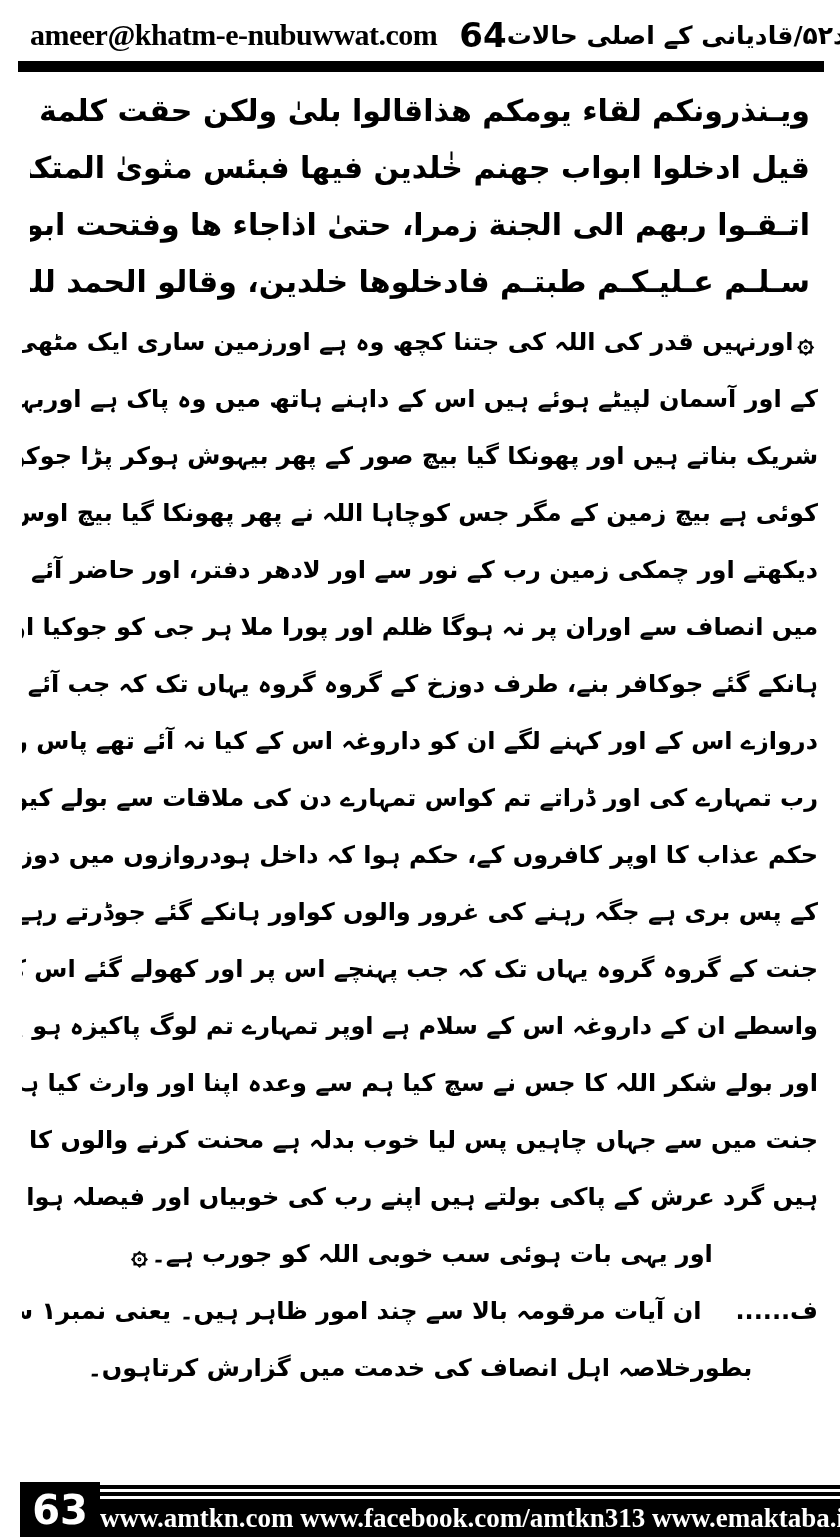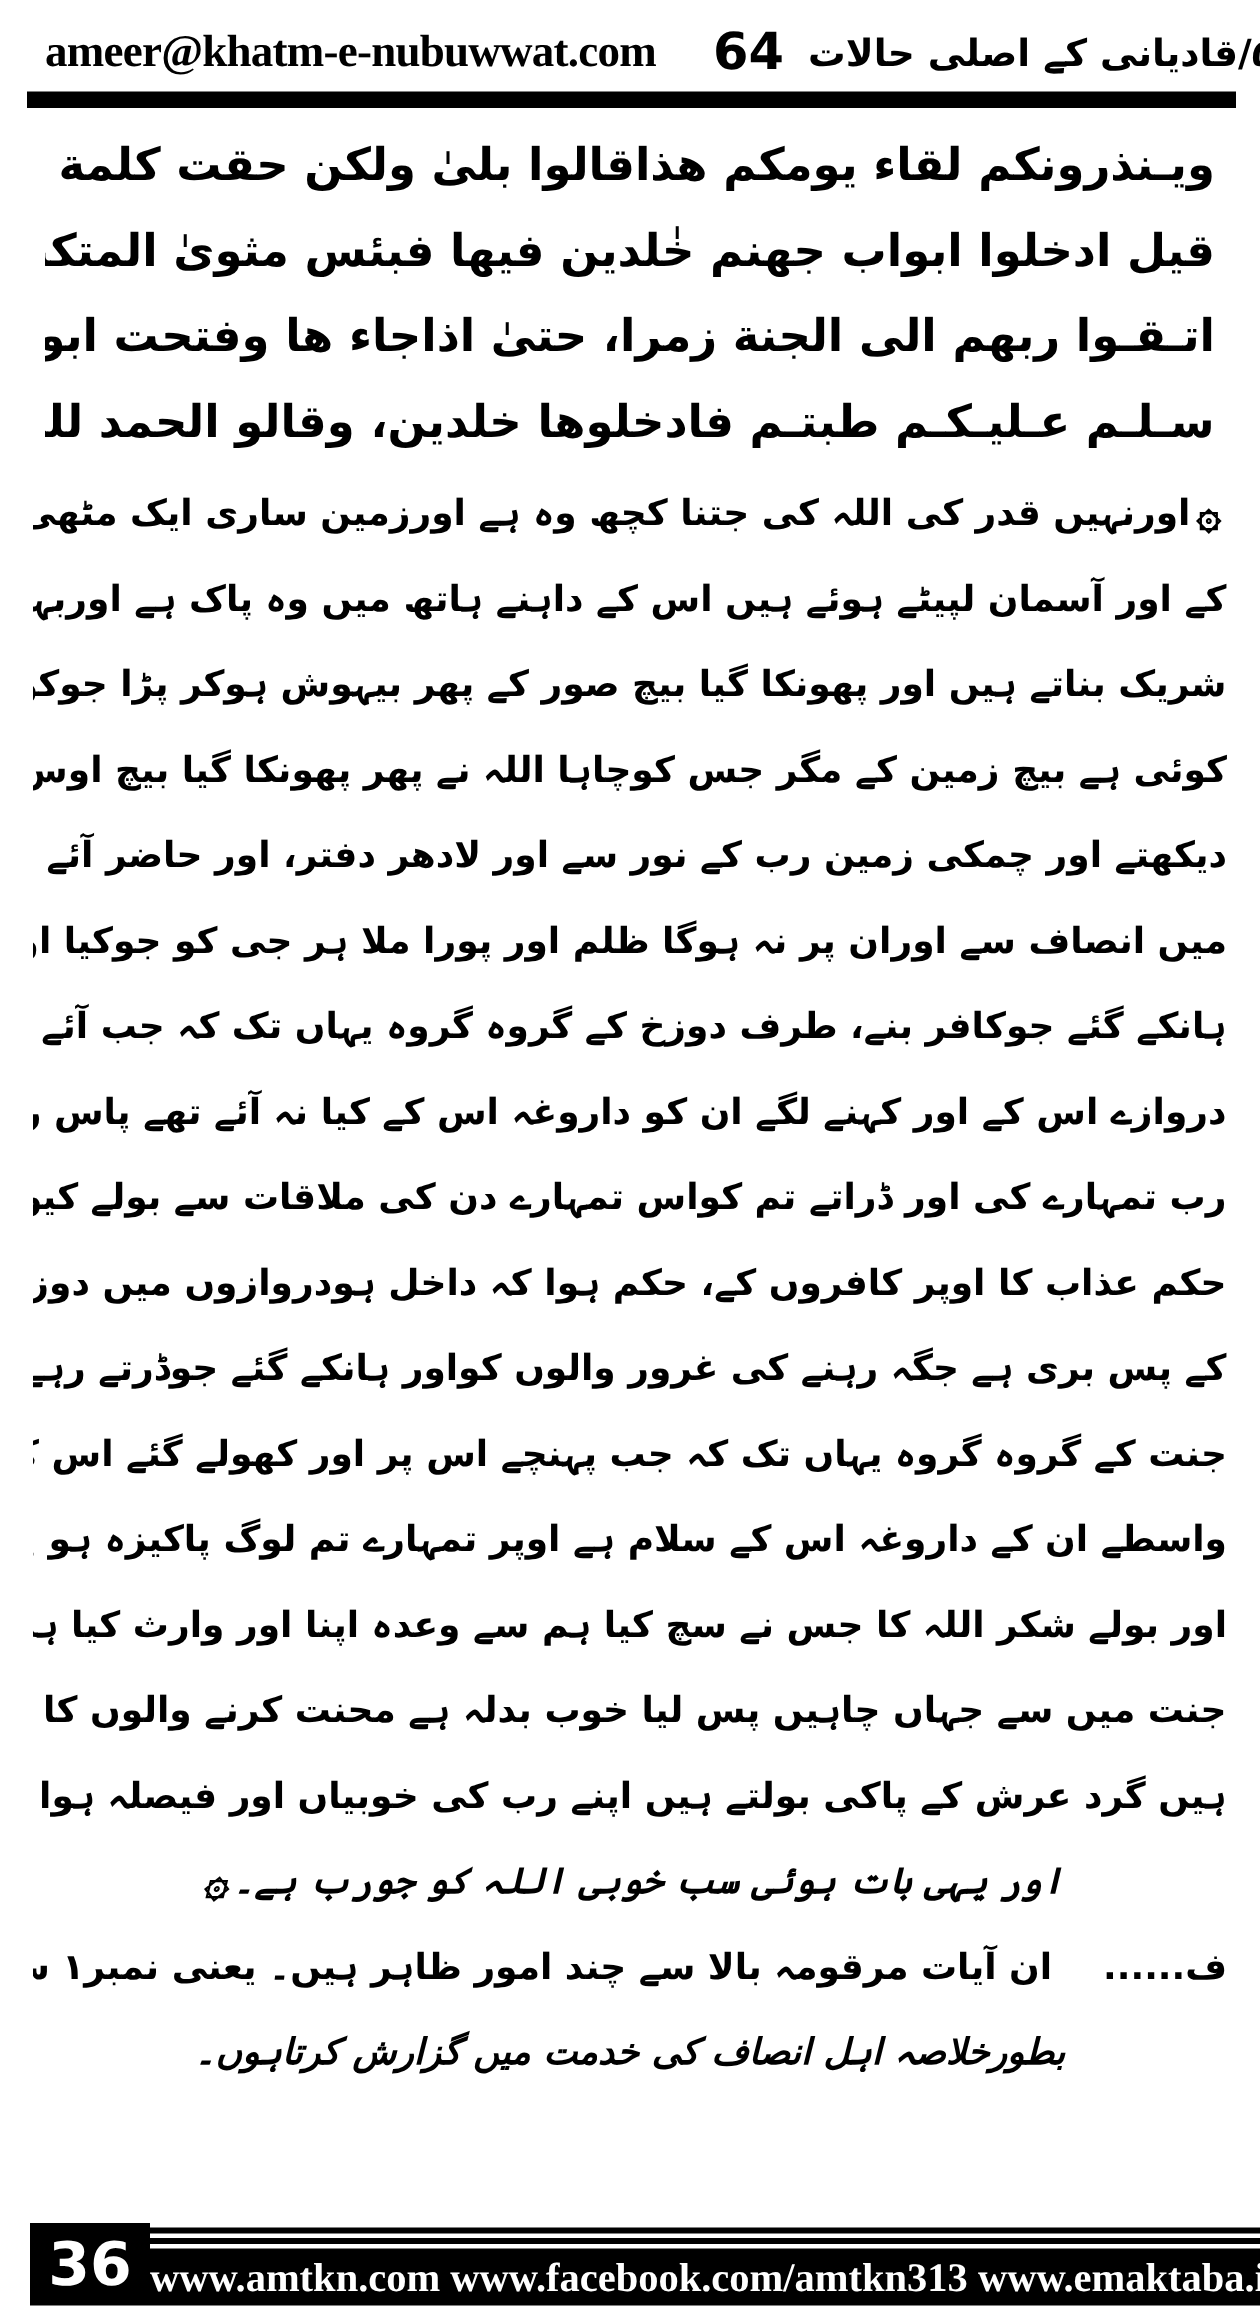--- a/index.html
+++ b/index.html
@@ -4,21 +4,21 @@
 <style>
   html,body{margin:0;padding:0;background:#e8e8e8;}
   .page{
     width:840px;height:1540px;background:#ffffff;position:relative;
     margin:0 auto;overflow:hidden;
     font-family:"DejaVu Sans",sans-serif;color:#000;
   }
   
   .header{
     display:flex;align-items:flex-end;
-    padding:10px 28px 0 30px;height:52px;box-sizing:border-box;gap:16px;
+    padding:10px 28px 0 30px;height:52px;box-sizing:border-box;
   }
   .email{
     font-family:"Liberation Serif",serif;font-weight:bold;font-size:30px;
     letter-spacing:-0.5px;white-space:nowrap;
   }
   .pageno-top{
     font-weight:bold;font-size:34px;margin-left:22px;line-height:1;
     font-family:"DejaVu Sans",sans-serif;
   }
   .header-title{
@@ -34,21 +34,21 @@
     white-space:nowrap;overflow:hidden;
   }
   .arabic-line.end{text-align:left;text-align-last:left;}
   
   .urdu-block{margin:4px 22px 0 22px;direction:rtl;}
   .urdu-line{
     font-size:24px;font-weight:bold;line-height:57px;height:57px;
     text-align:justify;text-align-last:justify;text-justify:inter-word;
     white-space:nowrap;overflow:hidden;
   }
-  .urdu-line.center{text-align-last:center;font-style:italic;}
+  .urdu-line.center{text-align-last:center;}
   .ornament{font-size:28px;vertical-align:-2px;padding:0 4px;}
   .footnote-row{display:flex;direction:rtl;height:57px;line-height:57px;}
   .footnote-marker{
     font-size:24px;font-weight:bold;white-space:nowrap;margin-left:34px;
   }
   .footnote-text{
     flex:1;font-size:24px;font-weight:bold;
     text-align:justify;text-align-last:justify;white-space:nowrap;overflow:hidden;
   }
   
@@ -110,21 +110,21 @@
     <div class="urdu-line center"><span>اور یہی بات ہوئی سب خوبی اللہ کو جورب ہے۔</span><span class="ornament">۞</span></div>
     <div class="footnote-row">
       <span class="footnote-marker">ف......</span>
       <span class="footnote-text">ان آیات مرقومہ بالا سے چند امور ظاہر ہیں۔ یعنی نمبر۱ سے نمبر۱۴ تک۔ اب دوبارہ</span>
     </div>
     <div class="urdu-line center">بطورخلاصہ اہل انصاف کی خدمت میں گزارش کرتاہوں۔</div>
   </div>
 
   <div class="footer">
     <div class="pagebox">
-      <span>36</span>
+      <span>63</span>
     </div>
     <div class="footer-right">
       <div class="thin-line"></div>
       <div class="thin-line"></div>
       <div class="url-bar">
         <span>www.amtkn.com  www.facebook.com/amtkn313  www.emaktaba.info</span>
       </div>
     </div>
   </div>
 

